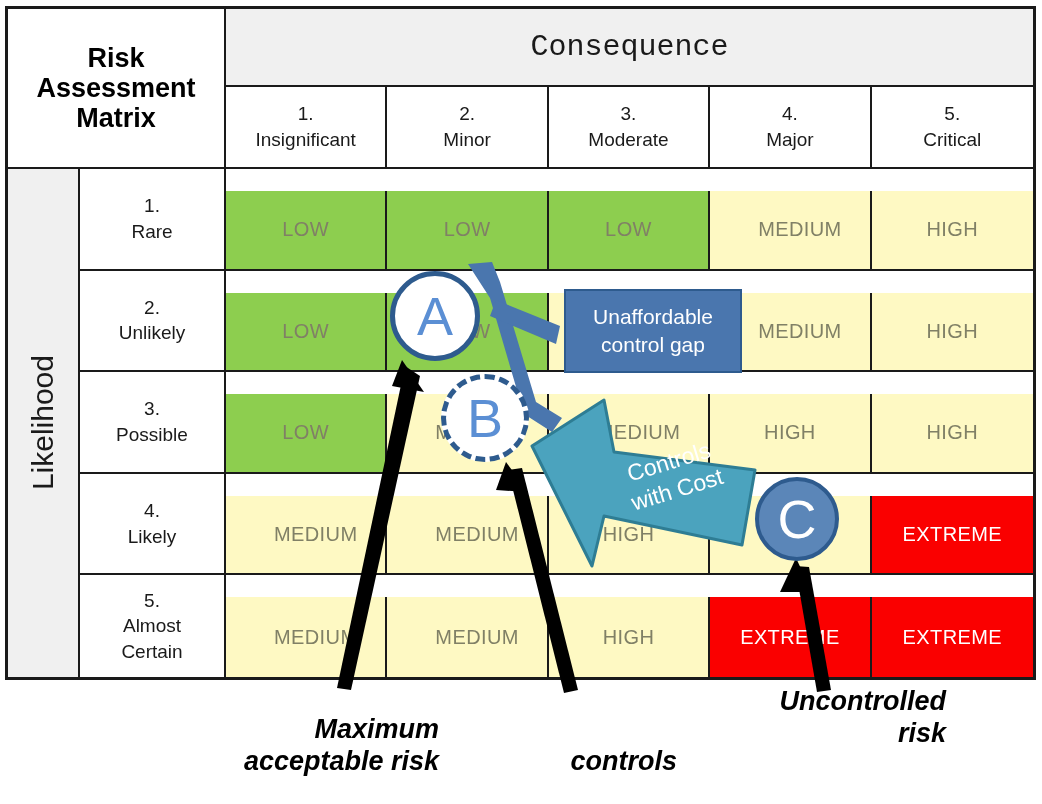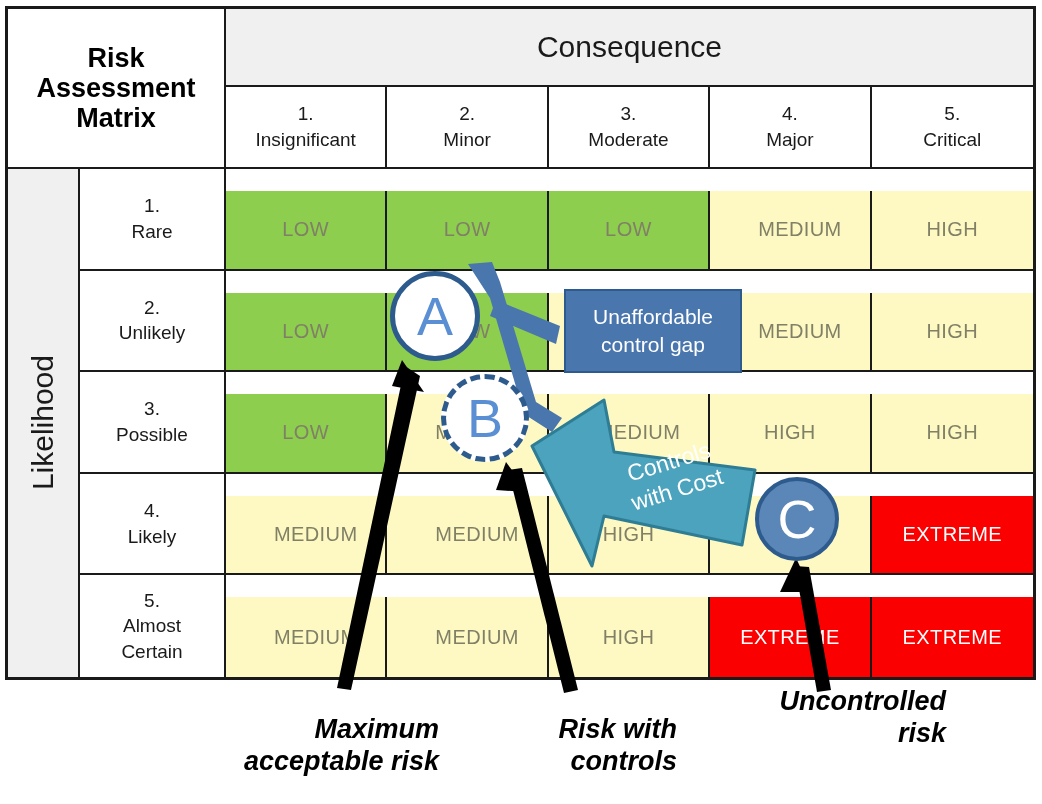--- a/index.html
+++ b/index.html
@@ -53,20 +53,21 @@
   }
 
   
   #consequence-banner {
     grid-column: 3 / span 5;
     grid-row: 1;
     background: #f0f0f0;
     font-size: 30px;
     color: #1a1a1a;
     border-right: none;
+    font-family: Liberation Mono, monospace;
   }
 
   
   .conseq-head {
     background: #ffffff;
     font-size: 19px;
     line-height: 1.35;
     color: #1a1a1a;
   }
   .conseq-head:last-of-type { border-right: none; }
@@ -382,19 +383,19 @@
 <div id="controls-arrow-text">
   <span>Controls</span><br>
   <span>with Cost</span>
 </div>
 
 <div class="caption" id="caption-a">
   <span>Maximum</span><br>
   <span>acceptable risk</span>
 </div>
 <div class="caption" id="caption-b">
-  <span>Risk with</span><br>
+  <br>
   <span>controls</span>
 </div>
 <div class="caption" id="caption-c">
   <span>Uncontrolled</span><br>
   <span>risk</span>
 </div>
 
 </body></html>

